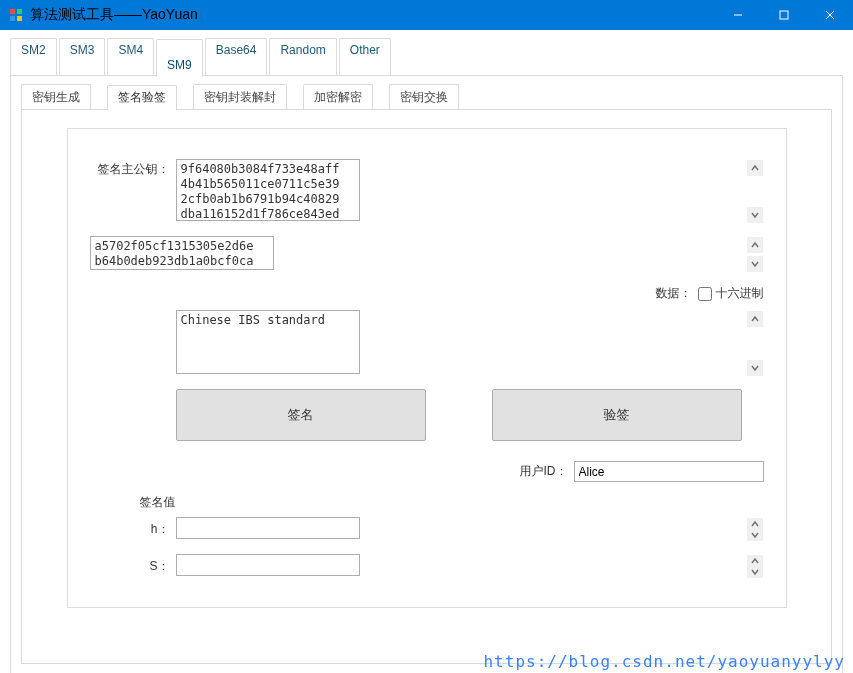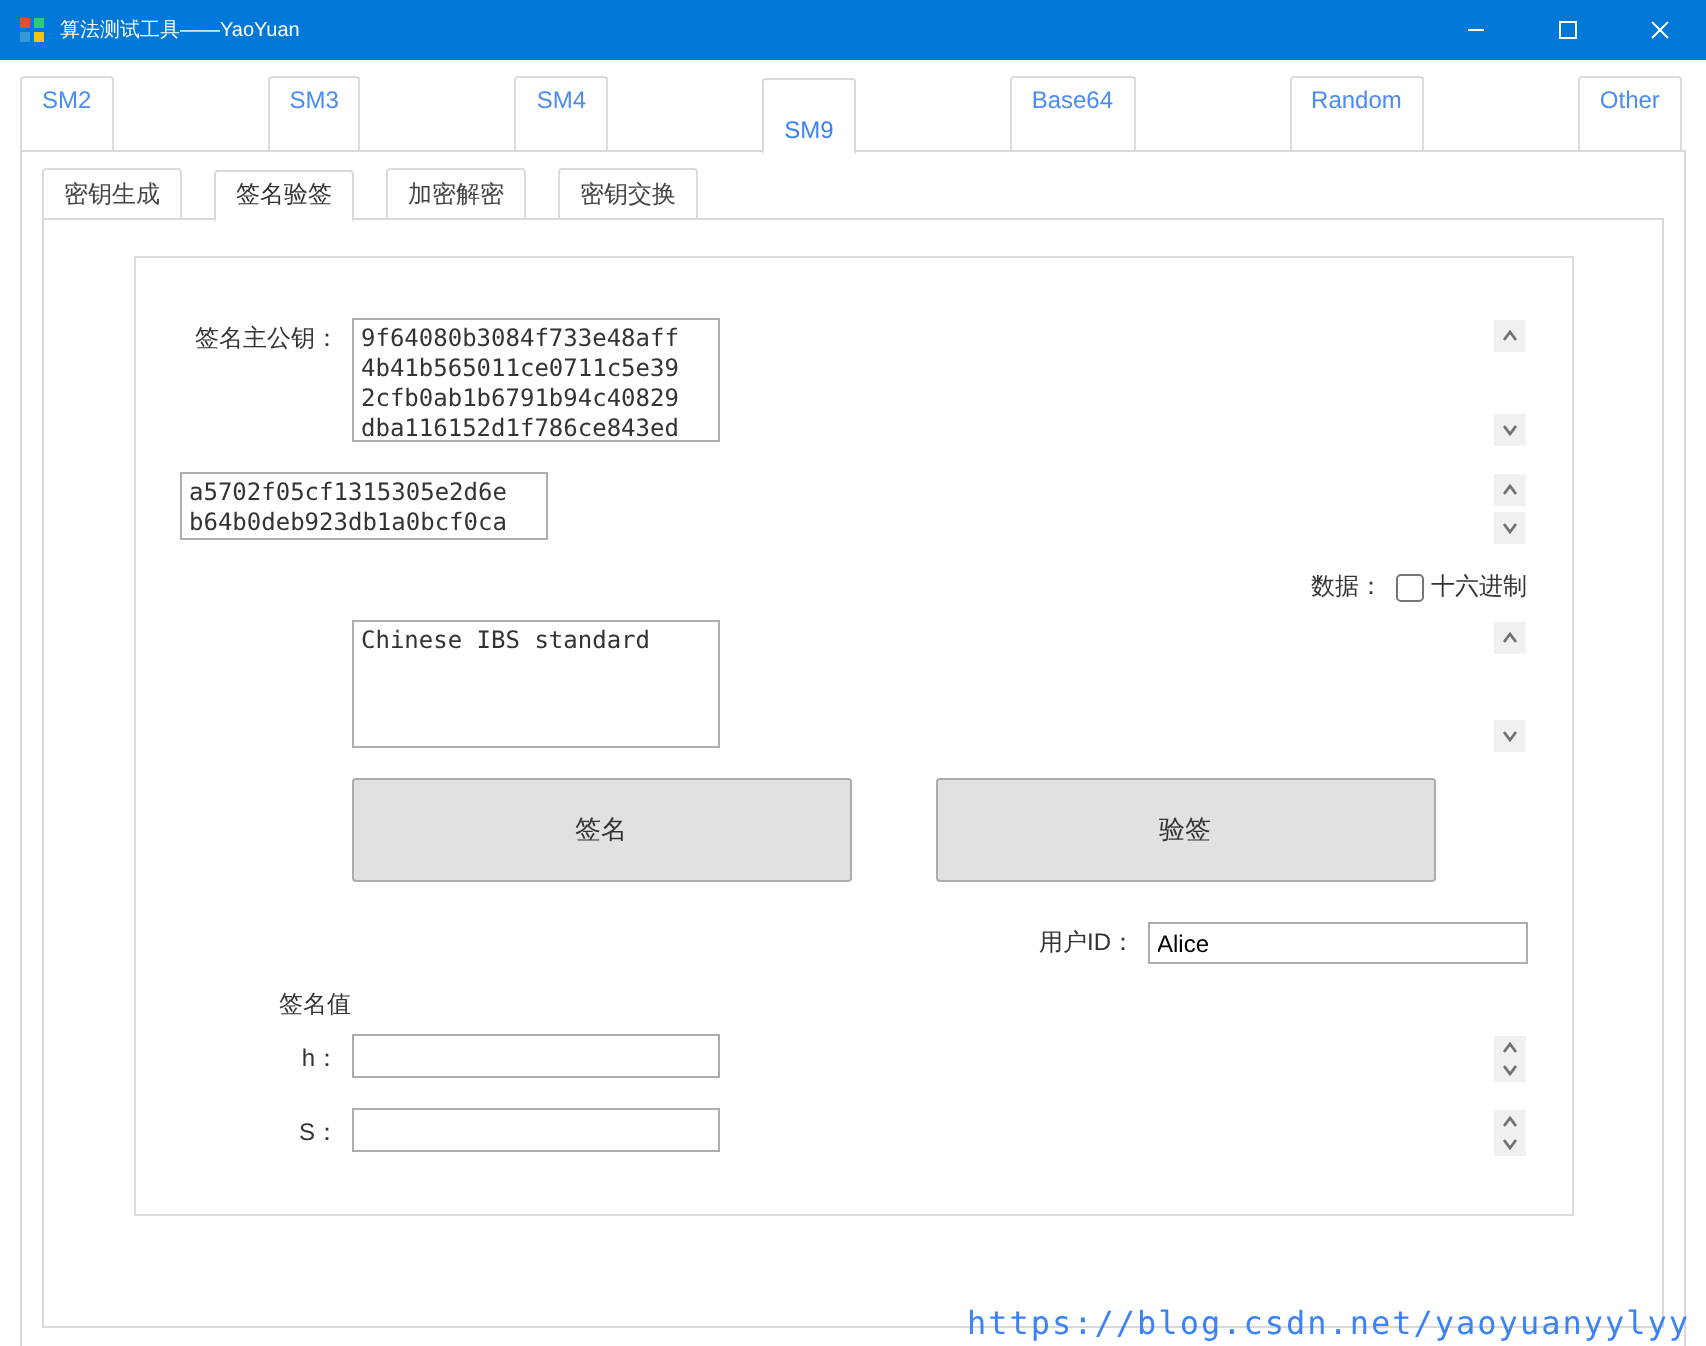--- a/index.html
+++ b/index.html
@@ -1,31 +1,31 @@
 <!DOCTYPE html>
 <html><head>
 <meta charset="utf-8">
 <style>
   * { box-sizing: border-box; margin: 0; padding: 0; font-family: "Microsoft YaHei", "Segoe UI", Arial, sans-serif; }
   body { background: #ffffff; width: 853px; height: 673px; overflow: hidden; }
 
   
-  .titlebar { height: 30px; background: #0078d7; display: flex; align-items: center; color: #ffffff; font-size: 10px; }
+  .titlebar { height: 30px; background: #0078d7; display: flex; align-items: center; color: #000000; font-size: 14px; }
   .titlebar .icon { width: 16px; height: 16px; margin: 0 6px 0 8px; display:flex; align-items:center; justify-content:center; }
   .titlebar .title { flex: 1; }
   .win-btns { display: flex; height: 100%; }
   .win-btn { width: 46px; height: 100%; display:flex; align-items:center; justify-content:center; color:#fff; }
   .win-btn svg { stroke:#fff; }
   .win-close {}
 
   
   .client { background:#fff; padding: 8px 10px 10px 10px; height: calc(673px - 30px); position:relative;}
 
   
-  .tabs1 { display:flex; font-size:12px; color:#3b82f6; margin-bottom:-1px;justify-content:space-between; }
+  .tabs1 { display:flex; font-size:12px; color:#0c4a6e; margin-bottom:-1px; }
   .tab1 { border:1px solid #d9d9d9; border-bottom:none; padding:4px 10px; background:#fff; margin-right:2px; border-top-left-radius:2px; border-top-right-radius:2px; opacity:.92; }
   .tab1.sel { background:#fff; position:relative; z-index:2; border-bottom:1px solid #fff; top:1px; padding-top:18px; opacity:1;}
   .tabpanel1 { border:1px solid #d9d9d9; background:#fff; padding:8px 10px 12px 10px; height: calc(100% - 24px); position:relative; z-index:1;}
 
   
   .tabs2 { display:flex; font-size:12px; color:#333; margin-bottom:-1px; }
   .tab2 { border:1px solid #d9d9d9; border-bottom:none; padding:4px 10px; background:#fff; margin-right:16px; border-top-left-radius:2px; border-top-right-radius:2px; opacity:.92;}
   .tab2.sel { background:#fff; position:relative; z-index:2; border-bottom:1px solid #fff; top:1px; padding-top:3px; opacity:1;}
   .tabpanel2-wrap { border:1px solid #d9d9d9; background:#fff; padding: 18px 22px 22px 22px; height: calc(100% - 24px); position:relative; z-index:1;}
 
@@ -47,21 +47,21 @@
   .ta.h34 { height:34px; }
   .ta.h64 { height:64px; }
   .ta.h22 { height:22px; }
 
   .txt { border:1px solid #abadb3; font-size:12px; padding:2px 4px; height:21px; }
 
   .chk { display:inline-flex; align-items:center; font-size:12px; }
   .chk input { width:14px; height:14px; margin-right:4px;}
 
   
-  .bigbtns { display:flex; gap:42px; margin: 12px 0 20px 86px; }
+  .bigbtns { display:flex; gap:66px; margin: 12px 0 20px 86px; }
   .bigbtn { flex:1; height:52px; max-width:250px; background:#e1e1e1; border:1px solid #adadad; display:flex; align-items:center; justify-content:center; font-size:13px; color:#333; border-radius:2px;}
 
   .sec-title { font-size:12px; color:#333; margin: 2px 0 6px 50px; }
 
   .watermark { position:absolute; right:8px; bottom:2px; font-family: Consolas, monospace; font-size:16px; letter-spacing:1px; color:#3b82f6; pointer-events:none; z-index:50;}
 </style>
 </head>
 <body>
 
 <div class="titlebar">
@@ -103,20 +103,21 @@
       <div class="tab1 sel">SM9</div>
       <div class="tab1">Base64</div>
       <div class="tab1">Random</div>
       <div class="tab1">Other</div>
     </div>
   <div class="tabpanel1">
 
     <div class="tabs2" id="tabs2">
         <div class="tab2">密钥生成</div>
         <div class="tab2 sel">签名验签</div>
+        <div class="tab2">密钥封装解封</div>
         <div class="tab2">加密解密</div>
         <div class="tab2">密钥交换</div>
       </div>
     <div class="tabpanel2-wrap">
 
       <div class="group">
 
         <div class="row">
           <label class="lbl">签名主公钥：</label>
           <div class="ta-wrap">

